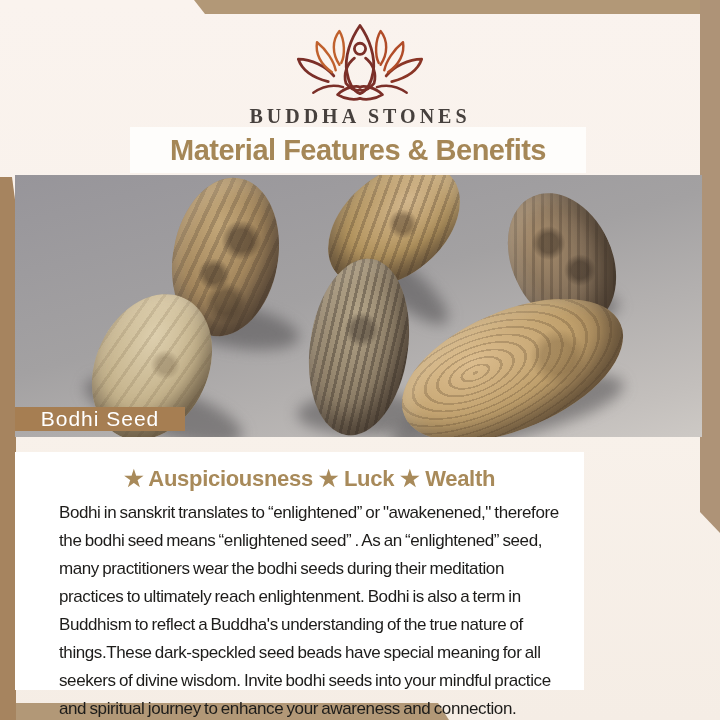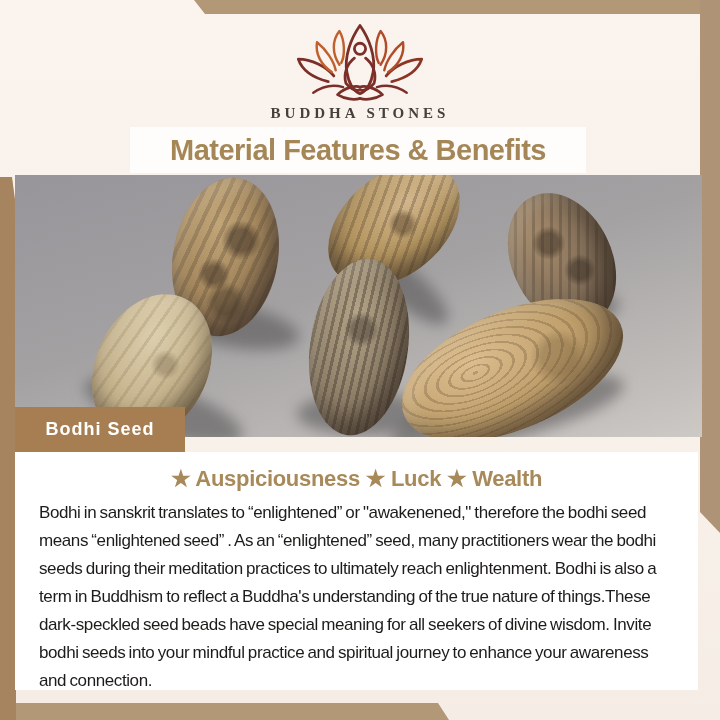--- a/index.html
+++ b/index.html
@@ -12,21 +12,21 @@
   .bar-right{position:absolute;left:700px;top:0;width:20px;height:533px;background:#ae9377;
            clip-path:polygon(0 0,100% 0,100% 100%,0 calc(100% - 21px));}
   .bar-bottom{position:absolute;left:0;top:703px;width:449px;height:17px;background:#b29877;
            clip-path:polygon(0 0,438px 0,449px 100%,0 100%);}
   .bar-left{position:absolute;left:0;top:177px;width:16px;height:543px;background:#a6845f;
            clip-path:polygon(0 0,12px 0,16px 30px,16px 100%,0 100%);}
 
   
   .brand{position:absolute;left:0;top:18px;width:720px;text-align:center;}
   .brand svg{display:block;margin:0 auto;}
-  .brand-name{margin-top:1px;font-family:"Liberation Serif",serif;font-weight:700;font-size:15px;
+  .brand-name{margin-top:1px;font-family:"Liberation Serif",serif;font-weight:700;font-size:20px;
               letter-spacing:4px;color:#46403d;}
 
   
   .title-bar{position:absolute;left:130px;top:127px;width:456px;height:46px;background:#fefdfb;
              display:flex;align-items:center;justify-content:center;}
   .title-bar h1{margin:0;font-size:29px;font-weight:700;color:#a58757;letter-spacing:-0.5px;}
 
   
   .photo{position:absolute;left:15px;top:175px;width:687px;height:262px;overflow:hidden;
          background:linear-gradient(165deg,#97959a 0%,#a3a1a2 45%,#c3bfbc 88%,#cdc9c5 100%);}
@@ -69,26 +69,26 @@
       radial-gradient(circle at 50% 40%,rgba(58,48,40,.45) 0 8%,rgba(58,48,40,0) 15%),
       repeating-linear-gradient(95deg,rgba(55,46,38,.38) 0 3px,rgba(0,0,0,0) 3px 8px),
       radial-gradient(ellipse at 42% 32%,#b3a488 0%,#8f8069 50%,#665849 82%,#4b4037 100%);}
   .seed-f{left:380px;top:136px;width:235px;height:118px;transform:rotate(-23deg);
     background:
       repeating-radial-gradient(ellipse at 35% 40%,rgba(96,74,48,.28) 0 3px,rgba(0,0,0,0) 3px 13px),
       radial-gradient(circle at 70% 55%,rgba(100,78,50,.3) 0 9%,rgba(100,78,50,0) 16%),
       radial-gradient(ellipse at 35% 30%,#dcbd8e 0%,#c0a06c 48%,#93764f 82%,#6f5940 100%);}
 
   
-  .photo-label{position:absolute;left:15px;top:407px;width:170px;height:45px;background:#a67e52;
+  .photo-label{position:absolute;left:15px;top:407px;width:170px;height:24px;background:#a67e52;
                display:flex;align-items:center;justify-content:center;
-               color:#fff;font-weight:700;font-size:18px;letter-spacing:1px;}
+               color:#fff;font-weight:400;font-size:21px;letter-spacing:1px;}
 
   
-  .panel{position:absolute;left:15px;top:452px;width:683px;height:238px;background:#ffffff;}
+  .panel{position:absolute;left:15px;top:452px;width:549px;height:238px;background:#ffffff;padding-left:20px;}
   .benefits-heading{margin:14px 0 0 0;text-align:center;color:#a88a5a;font-weight:700;
                     font-size:22px;letter-spacing:-0.3px;}
   .description{margin:7px 24px 0 24px;color:#1d1c1a;font-weight:400;font-size:17px;
                line-height:28px;letter-spacing:-0.4px;word-spacing:-1px;text-align:left;}
 </style>
 </head>
 <body>
 
 <div class="page">
 

